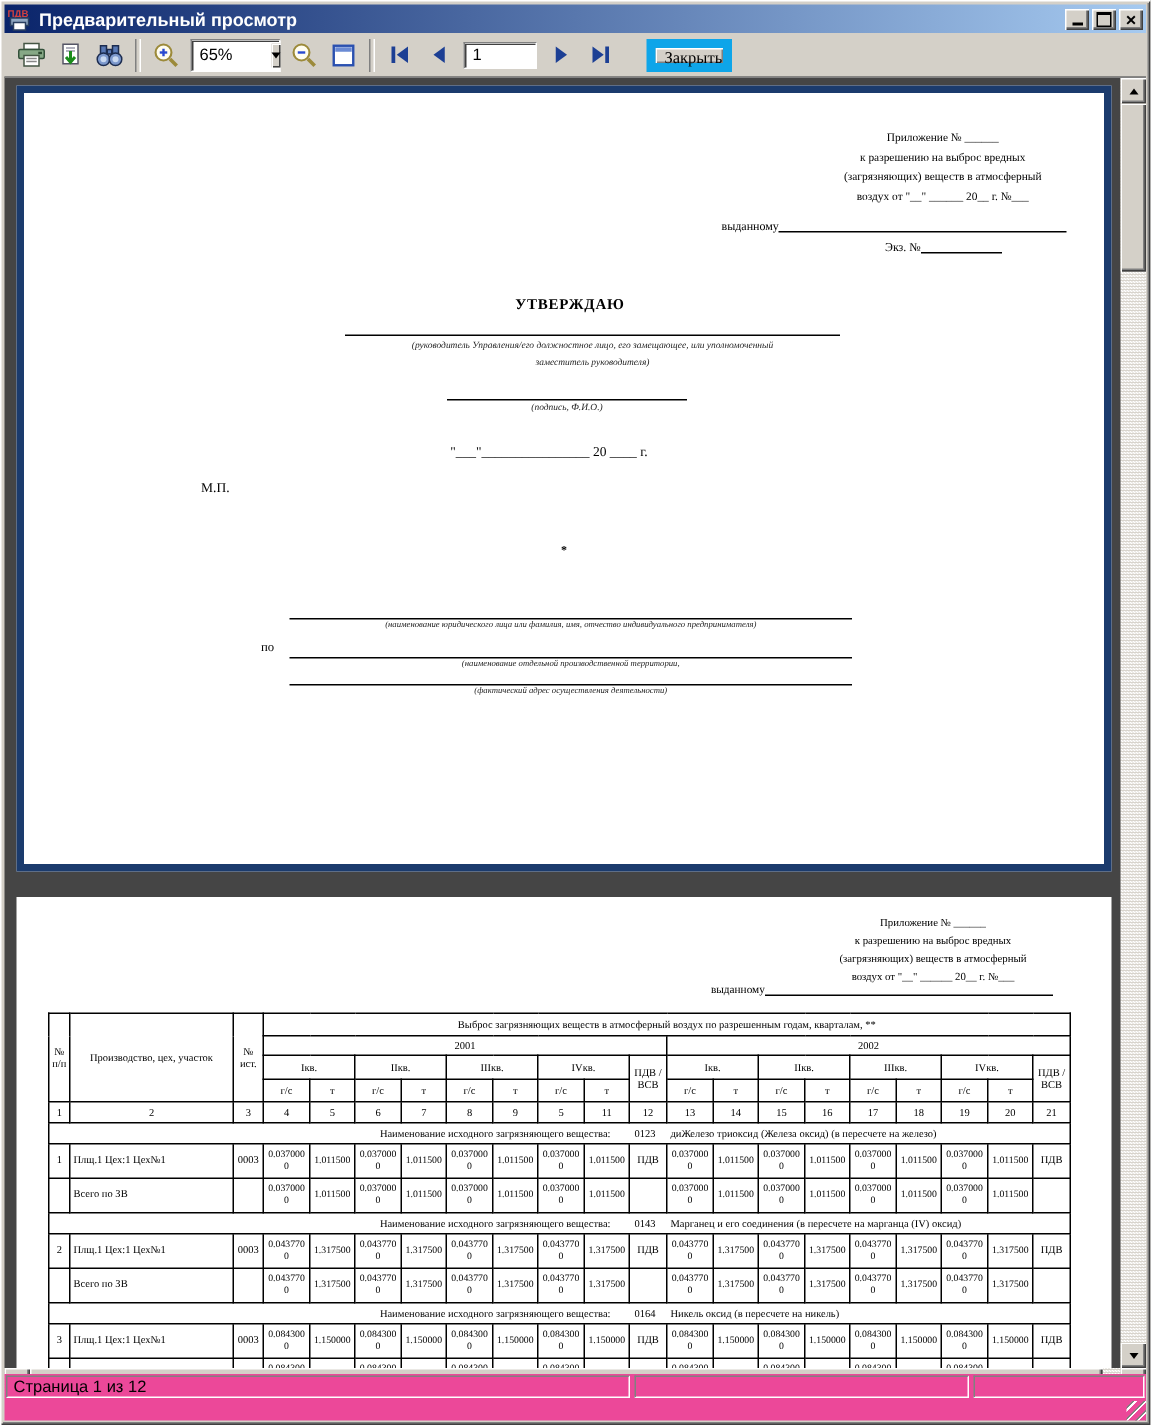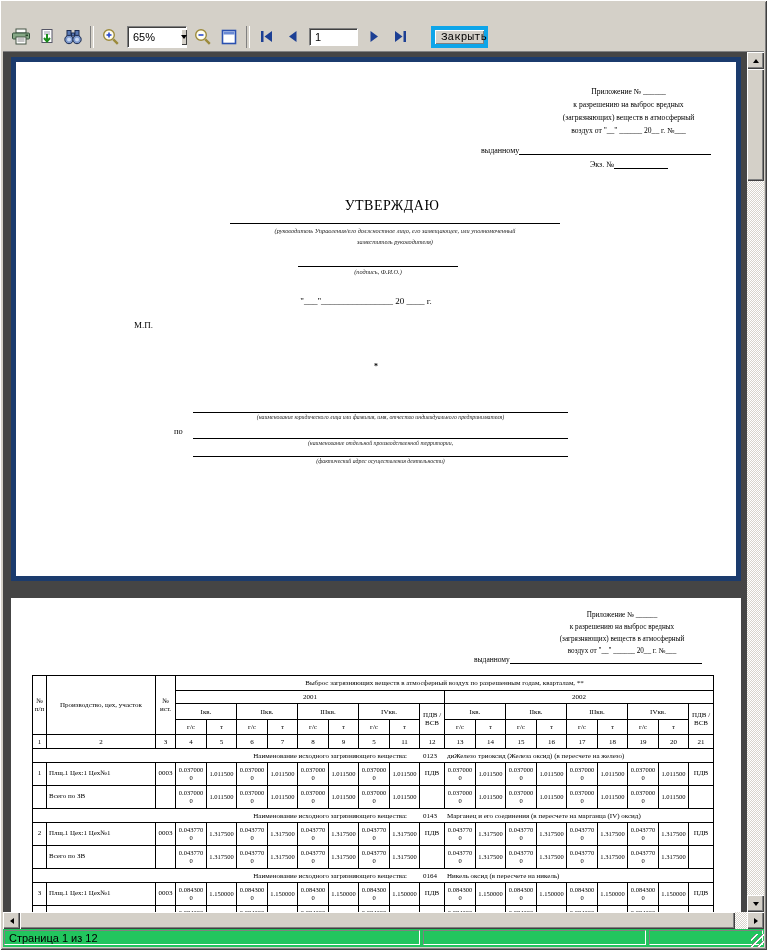--- a/index.html
+++ b/index.html
@@ -22,37 +22,37 @@
   .tb-btn{width:26px;height:24px;border:none;background:transparent;display:flex;align-items:center;justify-content:center;padding:0;}
   .sep{width:2px;height:22px;border-left:1px solid #808080;border-right:1px solid #fff;margin:0 4px;}
   .combo{width:58px;height:20px;background:#fff;border:1px solid;border-color:#808080 #fff #fff #808080;
     box-shadow:inset 1px 1px 0 #404040;display:flex;align-items:center;font-size:11px;margin:0 3px;gap:26px;}
   .combo-text{flex:1;padding-left:5px;}
   .combo-btn{width:15px;height:16px;margin-right:1px;background:#d4d0c8;display:flex;align-items:center;justify-content:center;
     box-shadow:inset 1px 1px 0 #fff,inset -1px -1px 0 #404040;}
   .tri-down{width:0;height:0;border-left:3px solid transparent;border-right:3px solid transparent;border-top:4px solid #000;}
   .page-input{width:42px;height:16px;border:1px solid;border-color:#808080 #fff #fff #808080;box-shadow:inset 1px 1px 0 #404040;
     font-size:11px;padding:0 0 0 5px;margin:0 3px;font-family:"Liberation Sans",sans-serif;}
-  .close-btn{margin-left:18px;width:57px;height:22px;background:#d4d0c8;font-size:11px;font-family:Liberation Mono, monospace;
-    border:4px solid #0ea5e9;box-shadow:inset 1px 1px 0 #fff,inset -1px -1px 0 #808080;}
+  .close-btn{margin-left:18px;width:57px;height:22px;background:#d4d0c8;font-size:11px;font-family:Liberation Serif, serif;
+    border:6px solid #0ea5e9;box-shadow:inset 1px 1px 0 #fff,inset -1px -1px 0 #808080;}
   
   .preview{position:absolute;left:3px;top:51px;right:3px;bottom:38px;background:#454545;overflow:hidden;border-top:1px solid #808080;}
   .page{position:absolute;background:#fff;font-family:"Liberation Serif",serif;color:#000;overflow:hidden;}
   .page1{left:8px;top:5px;width:730px;height:524px;border:5px solid #1b3b6d;box-sizing:border-box;}
   .page2{left:8px;top:546px;width:730px;height:420px;}
   .abs{position:absolute;}
   .ctr{text-align:center;}
   .fill{flex:1;border-bottom:1px solid #000;}
   .uline{border-bottom:1px solid #000;height:1px;}
   .cap{font-style:italic;color:#222;}
   
   .p1-appendix{right:15px;top:24px;width:185px;font-size:7.6px;line-height:1.7;text-align:center;}
   .p1-issued{left:465px;top:84px;width:230px;display:flex;font-size:8px;}
   .p1-copy{left:574px;top:98px;width:78px;display:flex;font-size:8px;}
-  .approve-head{left:196px;top:136px;width:360px;font-weight:normal;font-size:14px;letter-spacing:0.5px;}
+  .approve-head{left:184px;top:136px;width:360px;font-weight:bold;font-size:10px;letter-spacing:0.5px;}
   .approve-line{left:214px;top:160px;width:330px;}
   .approve-cap{left:184px;top:164px;width:390px;font-size:6.3px;line-height:1.7;}
   .sign-line{left:282px;top:203px;width:160px;}
   .sign-cap{left:282px;top:206px;width:160px;font-size:6.3px;}
   .date-line{left:230px;top:234px;width:240px;font-size:9px;}
   .stamp{left:118px;top:258px;font-size:9px;text-align:center;}
   .doc-title{left:150px;top:299px;width:420px;font-weight:bold;font-size:9.6px;line-height:1.5;}
   .star{font-size:8px;font-weight:bold;}
   .ln-org{left:177px;top:349px;width:375px;}
   .cap-org{left:157px;top:352px;width:415px;font-size:5.8px;}
@@ -92,34 +92,55 @@
   .tri-u{width:0;height:0;border-left:3px solid transparent;border-right:3px solid transparent;border-bottom:4px solid #000;}
   .tri-d{width:0;height:0;border-left:3px solid transparent;border-right:3px solid transparent;border-top:4px solid #000;}
   .tri-l{width:0;height:0;border-top:3px solid transparent;border-bottom:3px solid transparent;border-right:4px solid #000;}
   .tri-r{width:0;height:0;border-top:3px solid transparent;border-bottom:3px solid transparent;border-left:4px solid #000;}
   .hscroll{position:absolute;left:3px;right:3px;bottom:21px;height:17px;}
   .hs-left{left:0;top:0;}
   .hs-right{right:0;top:0;}
   .hs-thumb{position:absolute;left:17px;top:0;width:715px;height:17px;background:#d4d0c8;
     box-shadow:inset 1px 1px 0 #fff,inset -1px -1px 0 #404040,inset -2px -2px 0 #808080;}
   
-  .statusbar{position:absolute;left:3px;right:3px;bottom:3px;height:18px;background:#22c55e;}
+  .statusbar{position:absolute;left:3px;right:3px;bottom:3px;height:31px;background:#ec4899;}
   .spanel{position:absolute;top:1px;height:15px;border:1px solid;border-color:#808080 #fff #fff #808080;
     font-size:11px;padding:1px 0 0 4px;box-sizing:border-box;overflow:hidden;}
   .sp1{left:1px;width:416px;}
   .sp2{left:420px;width:223px;}
   .sp3{left:646px;right:1px;}
   .grip{position:absolute;right:0;bottom:0;width:13px;height:13px;
     background:repeating-linear-gradient(135deg,transparent 0 3px,#808080 3px 4px,#fff 4px 5px);}
 </style>
 </head>
 <body>
 
 <div class="window">
 
+  <div class="titlebar">
+    <span class="title-icon">
+      <svg width="18" height="16" viewBox="0 0 18 16">
+        <text x="0" y="6" font-size="6.5" font-weight="bold" fill="#d04040">ПДВ</text>
+        <rect x="2" y="7" width="12" height="5" fill="#8fa6c0" stroke="#2a3f60"></rect>
+        <rect x="4" y="10" width="8" height="5" fill="#fff" stroke="#2a3f60"></rect>
+      </svg>
+    </span>
+    <span class="title-text">Предварительный просмотр</span>
+    <span class="win-btns">
+      <button class="wbtn">
+          <span class="glyph-min"></span>
+        </button>
+      <button class="wbtn">
+          <span class="glyph-max"></span>
+        </button>
+      <button class="wbtn">
+          <span class="glyph-x">×</span>
+        </button>
+    </span>
+  </div>
 
   <div class="toolbar">
     <button class="tb-btn">
       <svg width="20" height="17" viewBox="0 0 20 17">
         <rect x="5" y="1" width="10" height="4" fill="#fff" stroke="#445544"></rect>
         <rect x="1.5" y="5" width="17" height="6" rx="1" fill="#86a886" stroke="#33503a"></rect>
         <rect x="14.5" y="6.5" width="2.5" height="1.6" fill="#2c4a30"></rect>
         <rect x="5" y="9" width="10" height="7" fill="#fff" stroke="#445544"></rect>
         <line x1="6.5" y1="11" x2="13.5" y2="11" stroke="#888"></line>
         <line x1="6.5" y1="13" x2="13.5" y2="13" stroke="#888"></line>

